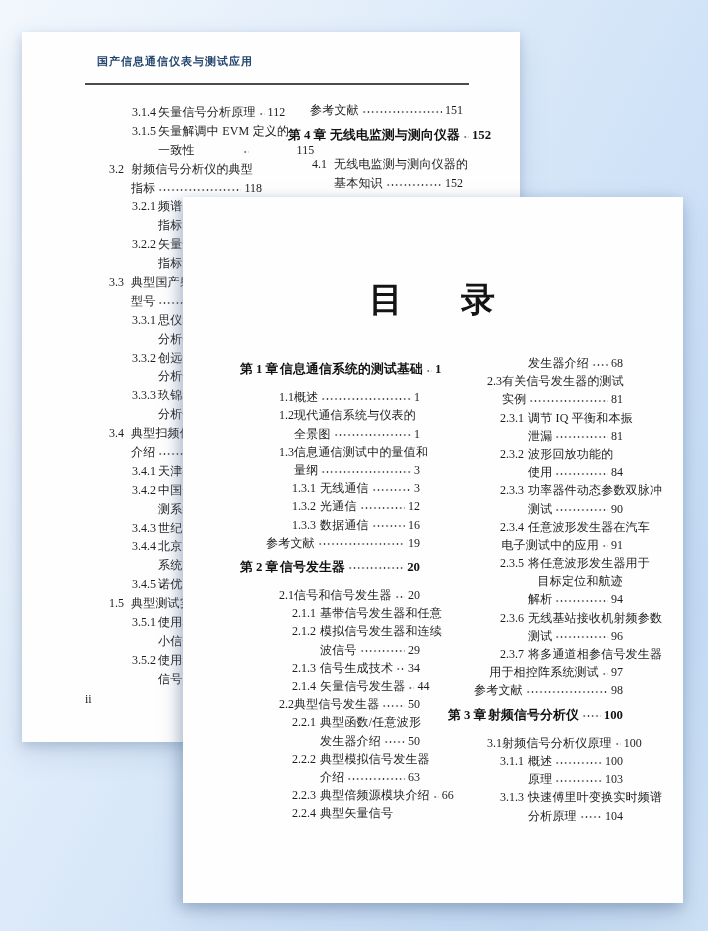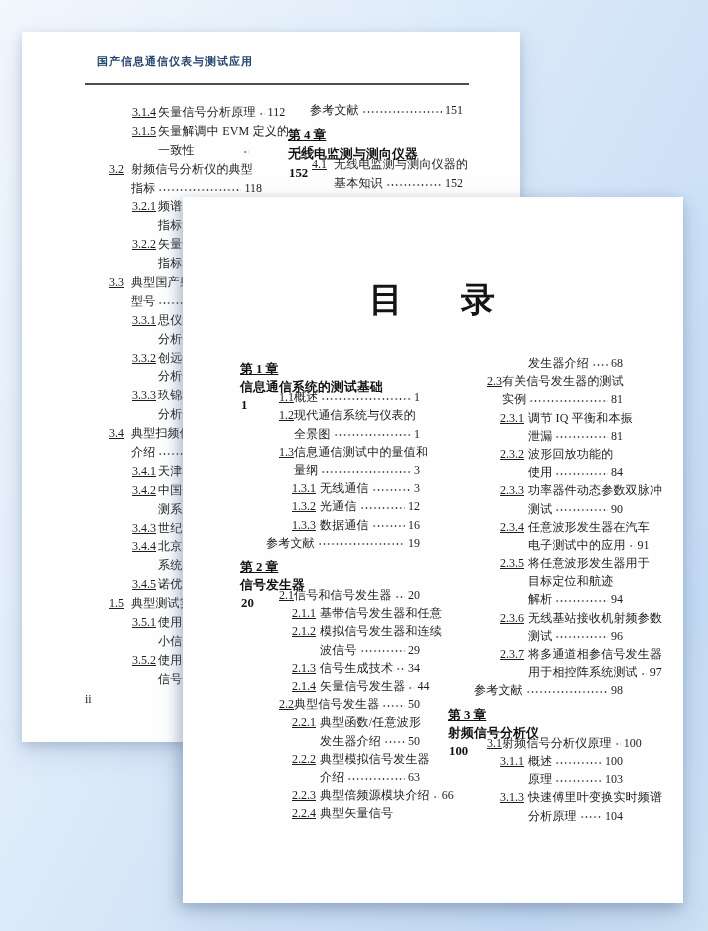--- a/index.html
+++ b/index.html
@@ -33,36 +33,36 @@
 
   .col { position:absolute; color:#1d1d1f; }
   .bp-col-left  { left:85px;  top:71px; width:155px; }
   .bp-col-right { left:266px; top:69px; width:175px; }
   .fp-col-left  { left:57px;  top:157px; width:180px; }
   .fp-col-right { left:265px; top:157px; width:175px; }
 
   .line { display:flex; align-items:baseline; height:18.2px; line-height:18.2px;
           font-size:12px; white-space:nowrap; }
   .bp .line { height:18.9px; line-height:18.9px; }
-  .line .num  { flex:none;text-decoration:underline; }
+  .line .num  { flex:none; }
   .line .txt  { flex:none; letter-spacing:.2px; }
   .line .pg   { flex:none; padding-left:1px; }
   .leader { flex:1 1 auto; min-width:6px; align-self:stretch; margin:0 2px 0 3px;
             background-image: radial-gradient(circle, #3f3f3f 0.85px, transparent 1.05px);
             background-size: 4.3px 4.3px; background-repeat: repeat-x;
             background-position: 0 62%; }
 
-  .line.chapter { font-weight:bold; font-size:12.8px; margin:6px 0 10px 0; color:#121212;flex-direction:column; }
+  .line.chapter { font-weight:bold; font-size:12.8px; margin:6px 0 10px 0; color:#121212; }
 
   
   .fp .chapter .num { width:40px; }
   .fp .s1   { padding-left:26px; }  .fp .s1 .num { width:28px;text-align:right; }
   .fp .s2   { padding-left:52px; }  .fp .s2 .num { width:28px; }
   .fp .cont1{ padding-left:54px; }
-  .fp .cont2{ padding-left:80px; }
+  .fp .cont2{ padding-left:80px;justify-content:flex-end; }
   .fp .ref  { padding-left:26px; }
 
   
   .bp .bl.s1   { padding-left:2px; }   .bp .bl.s1 .num { width:22px; }
   .bp .bl.s2   { padding-left:25px; }  .bp .bl.s2 .num { width:26px; }
   .bp .bl.cont1{ padding-left:24px; }
   .bp .bl.cont2{ padding-left:51px;gap:45px; }
   .bp .br.chapter .num { width:42px; }
   .bp .br.s1   { padding-left:24px; }  .bp .br.s1 .num { width:22px; }
   .bp .br.cont1{ padding-left:46px;align-items:center; }

